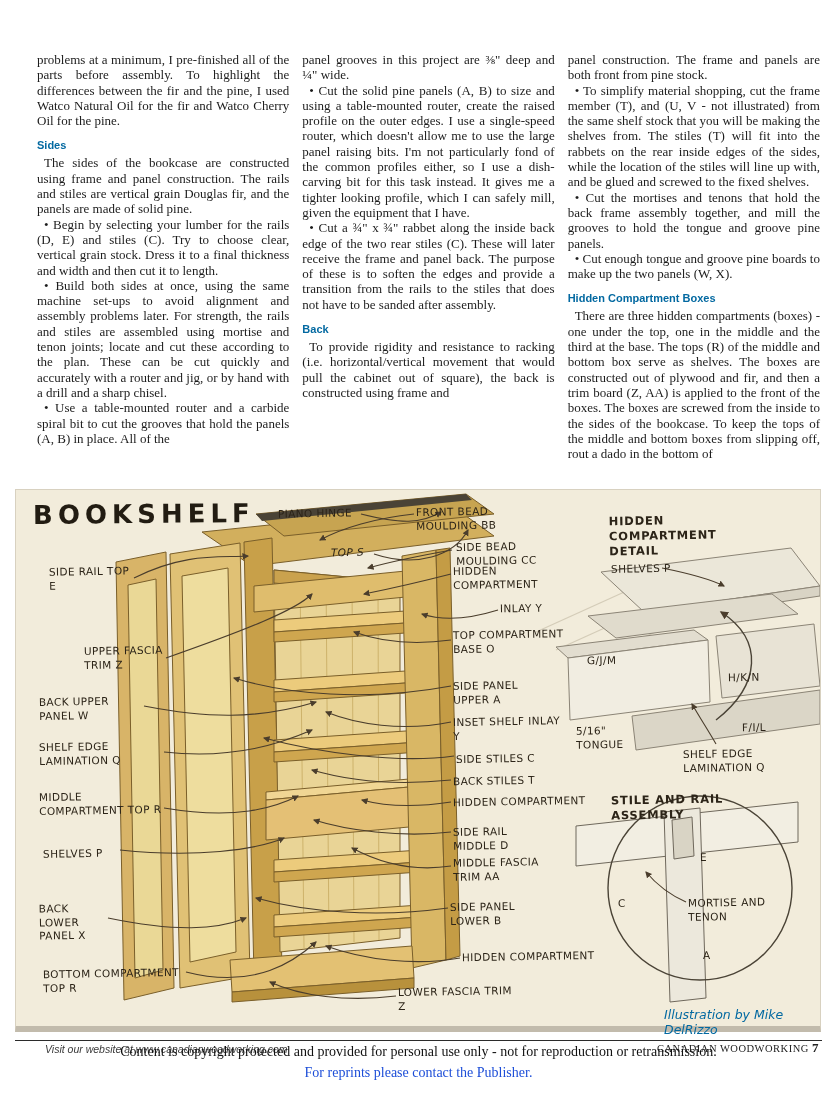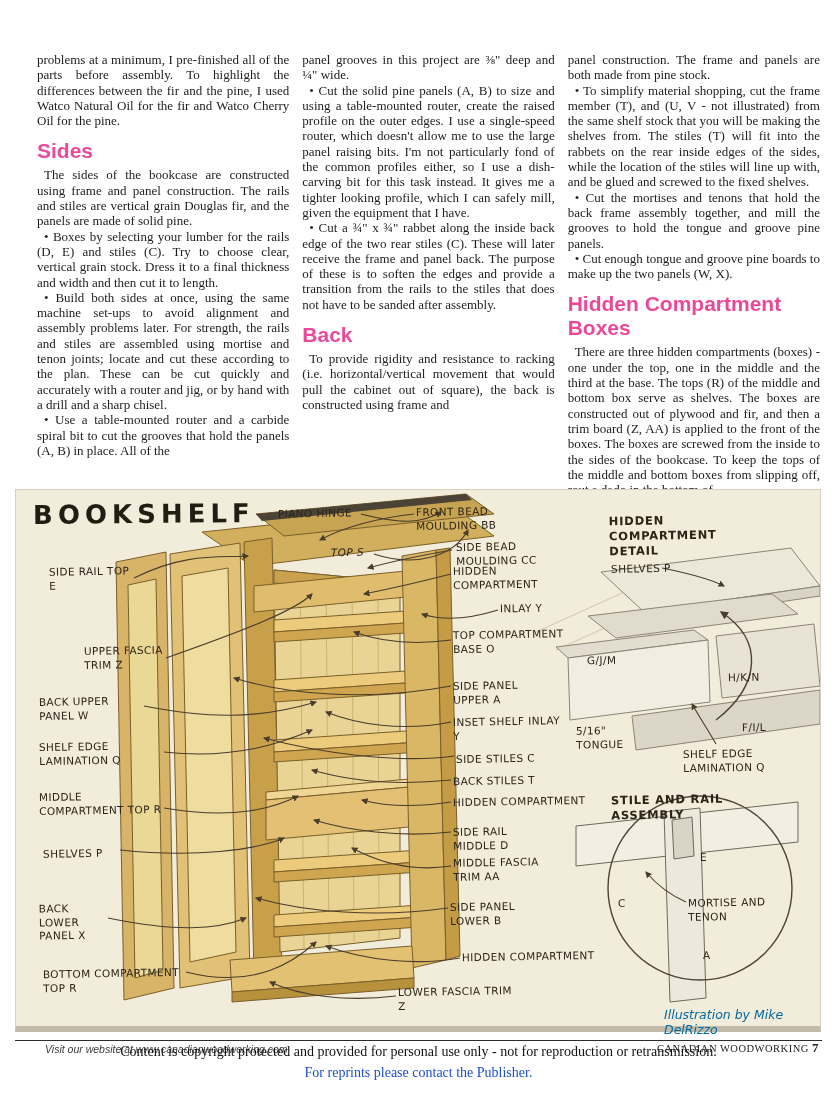--- a/index.html
+++ b/index.html
@@ -3,22 +3,22 @@
 <meta charset="utf-8">
 <style>
   html,body{margin:0;padding:0;background:#ffffff;}
   .page{position:relative;width:837px;height:1094px;background:#ffffff;overflow:hidden;
         font-family:"Liberation Serif",serif;color:#1c1c1c;}
   
   .columns{position:absolute;left:37px;top:52px;width:783px;display:flex;gap:13px;}
   .col{width:253px;}
   .col p{margin:0;font-size:13px;line-height:15.3px;text-align:justify;text-indent:7px;}
   .col p.cont{text-indent:0;}
-  .col h2{font-family:"Liberation Sans",sans-serif;font-size:21px;font-weight:bold;
-          margin:11px 0 4px 0;color:#ec4899;}
+  .col h2{font-family:"Liberation Sans",sans-serif;font-size:11px;font-weight:bold;
+          margin:11px 0 4px 0;color:#0369a1;}
   
   .illo{position:absolute;left:15px;top:489px;width:806px;height:543px;
         background:#f2ecdb;border:1px solid #d8d1c0;border-bottom:6px solid #c2bbac;
         box-sizing:border-box;}
   .illo svg{position:absolute;left:0;top:0;}
   .illo-title{position:absolute;left:17px;top:9px;font-family:"DejaVu Sans",sans-serif;
         font-size:26px;font-weight:bold;letter-spacing:5px;color:#221c12;transform:rotate(-.5deg);}
   .lbl{position:absolute;font-family:"DejaVu Sans",sans-serif;font-size:10.5px;line-height:1.3;
         letter-spacing:.4px;color:#2c2418;font-weight:500;transform:rotate(-1deg);}
   .lbl.hd{font-weight:bold;font-size:11.5px;letter-spacing:.8px;}
@@ -36,33 +36,33 @@
 </head>
 <body>
 
 <div class="page">
 
   <div class="columns">
     <div class="col">
       <p class="cont">problems at a minimum, I pre-finished all of the parts before assembly. To highlight the differences between the fir and the pine, I used Watco Natural Oil for the fir and Watco Cherry Oil for the pine.</p>
       <h2>Sides</h2>
       <p>The sides of the bookcase are constructed using frame and panel construction. The rails and stiles are vertical grain Douglas fir, and the panels are made of solid pine.</p>
-      <p>• Boxes by selecting your lumber for the rails (D, E) and stiles (C). Try to choose clear, vertical grain stock. Dress it to a final thickness and width and then cut it to length.</p>
+      <p>• Begin by selecting your lumber for the rails (D, E) and stiles (C). Try to choose clear, vertical grain stock. Dress it to a final thickness and width and then cut it to length.</p>
       <p>• Build both sides at once, using the same machine set-ups to avoid alignment and assembly problems later. For strength, the rails and stiles are assembled using mortise and tenon joints; locate and cut these according to the plan. These can be cut quickly and accurately with a router and jig, or by hand with a drill and a sharp chisel.</p>
       <p>• Use a table-mounted router and a carbide spiral bit to cut the grooves that hold the panels (A, B) in place. All of the</p>
     </div>
     <div class="col">
       <p class="cont">panel grooves in this project are ⅜" deep and ¼" wide.</p>
       <p>• Cut the solid pine panels (A, B) to size and using a table-mounted router, create the raised profile on the outer edges. I use a single-speed router, which doesn't allow me to use the large panel raising bits. I'm not particularly fond of the common profiles either, so I use a dish-carving bit for this task instead. It gives me a tighter looking profile, which I can safely mill, given the equipment that I have.</p>
       <p>• Cut a ¾" x ¾" rabbet along the inside back edge of the two rear stiles (C). These will later receive the frame and panel back. The purpose of these is to soften the edges and provide a transition from the rails to the stiles that does not have to be sanded after assembly.</p>
       <h2>Back</h2>
       <p>To provide rigidity and resistance to racking (i.e. horizontal/vertical movement that would pull the cabinet out of square), the back is constructed using frame and</p>
     </div>
     <div class="col">
-      <p class="cont">panel construction. The frame and panels are both made from pine stock.</p>
+      <p class="cont">panel construction. The frame and panels are both front from pine stock.</p>
       <p>• To simplify material shopping, cut the frame member (T), and (U, V - not illustrated) from the same shelf stock that you will be making the shelves from. The stiles (T) will fit into the rabbets on the rear inside edges of the sides, while the location of the stiles will line up with, and be glued and screwed to the fixed shelves.</p>
       <p>• Cut the mortises and tenons that hold the back frame assembly together, and mill the grooves to hold the tongue and groove pine panels.</p>
       <p>• Cut enough tongue and groove pine boards to make up the two panels (W, X).</p>
       <h2>Hidden Compartment Boxes</h2>
       <p>There are three hidden compartments (boxes) - one under the top, one in the middle and the third at the base. The tops (R) of the middle and bottom box serve as shelves. The boxes are constructed out of plywood and fir, and then a trim board (Z, AA) is applied to the front of the boxes. The boxes are screwed from the inside to the sides of the bookcase. To keep the tops of the middle and bottom boxes from slipping off, rout a dado in the bottom of</p>
     </div>
   </div>
 
   <div class="illo">
 

